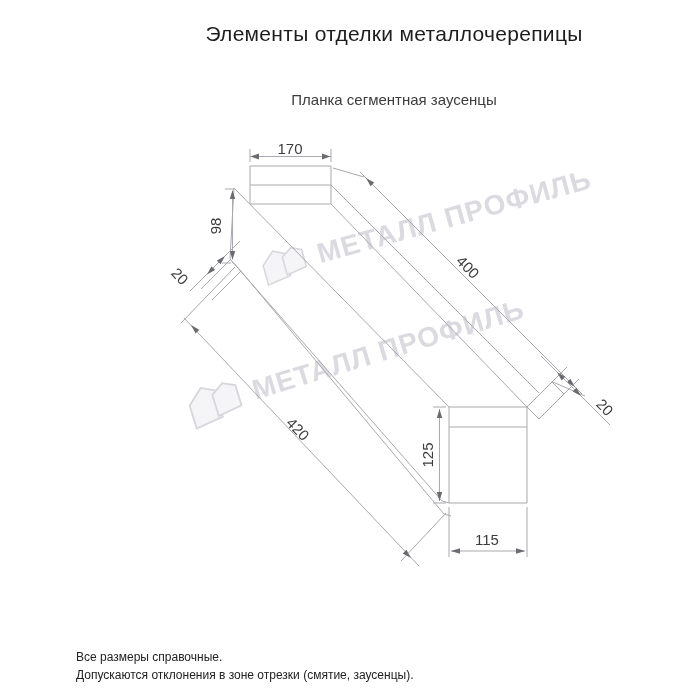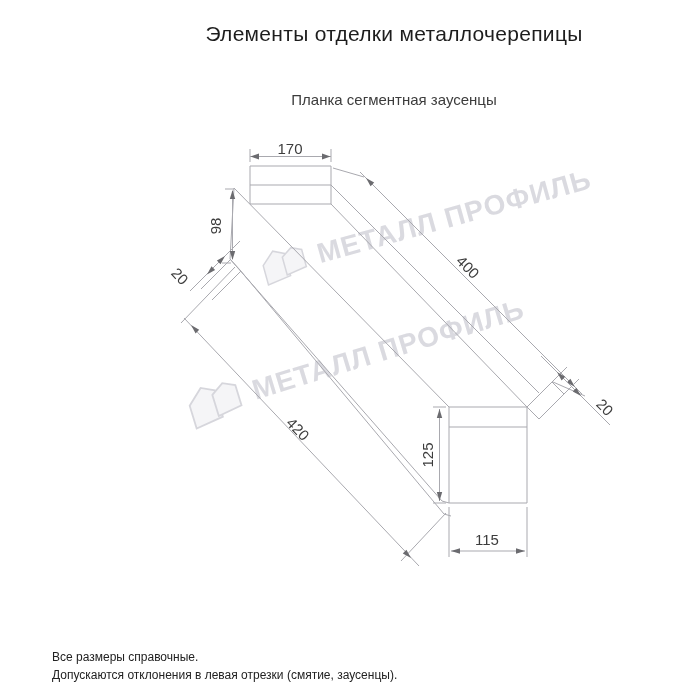--- a/index.html
+++ b/index.html
@@ -22,21 +22,21 @@
   .ar{fill:#6b6b6f;stroke:none;}
   .wm-shape{stroke:#c6c6ce;stroke-width:2;fill:#f1f1f4;}
 
   .dim-label{position:absolute;z-index:3;font-size:15px;color:#3d3d3d;
              transform:translate(-50%,-50%);white-space:nowrap;}
   .rot-m90{transform:translate(-50%,-50%) rotate(-90deg);}
   .rot-45{transform:translate(-50%,-50%) rotate(45deg);}
   .rot-46{transform:translate(-50%,-50%) rotate(46deg);}
   .rot-47{transform:translate(-50%,-50%) rotate(47deg);}
 
-  .footer-note{position:absolute;left:8px;font-size:12px;color:#222222;z-index:3;}
+  .footer-note{position:absolute;left:32px;font-size:12px;color:#222222;z-index:3;}
   .note-1{top:650px;}
   .note-2{top:668px;}
 </style>
 </head>
 <body>
 
 <div id="page">
 
   <div class="page-title">Элементы отделки металлочерепицы</div>
 
@@ -135,15 +135,15 @@
   <div class="dim-label" style="left:246px;top:148px;">170</div>
   <div class="dim-label rot-m90" style="left:171px;top:226px;">98</div>
   <div class="dim-label rot-47" style="left:136px;top:276px;">20</div>
   <div class="dim-label rot-45" style="left:424px;top:267px;">400</div>
   <div class="dim-label rot-46" style="left:254px;top:429px;">420</div>
   <div class="dim-label rot-45" style="left:561px;top:407px;">20</div>
   <div class="dim-label rot-m90" style="left:383px;top:455px;">125</div>
   <div class="dim-label" style="left:443px;top:539px;">115</div>
 
   <div class="footer-note note-1">Все размеры справочные.</div>
-  <div class="footer-note note-2">Допускаются отклонения в левая отрезки (смятие, заусенцы).</div>
+  <div class="footer-note note-2">Допускаются отклонения в зоне отрезки (смятие, заусенцы).</div>
 
 </div>
 
 </body></html>

